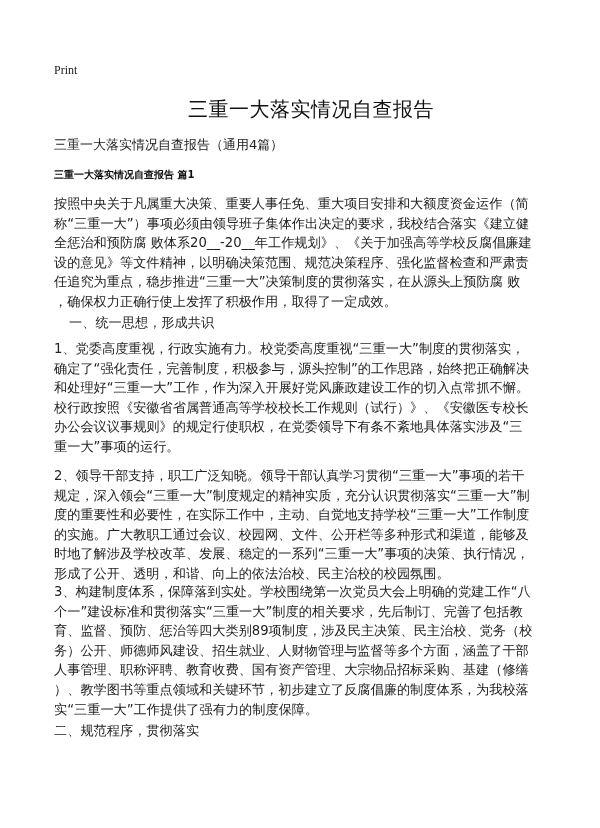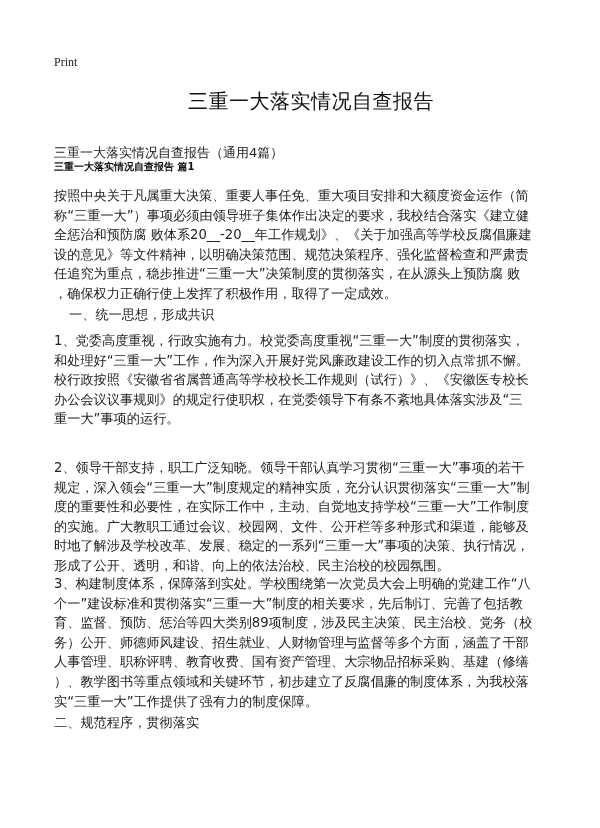--- a/index.html
+++ b/index.html
@@ -10,21 +10,21 @@
     body {
       width: 600px;
       height: 828px;
       overflow: hidden;
       position: relative;
       color: #1a1a1a;
       font-family: "DejaVu Sans", "Liberation Sans", sans-serif;
     }
     .page {
       position: absolute;
-      left: 0; top: 8px;
+      left: 0; top: 16px;
       width: 600px;
       height: 708px;
     }
     .print-label {
       position: absolute;
       left: 54px;
       top: 47px;
       font-family: "Liberation Serif", "DejaVu Serif", serif;
       font-size: 12px;
       color: #222;
@@ -39,21 +39,20 @@
       color: #111;
       letter-spacing: 0.5px;
       margin-left: 11px;
     }
     .doc-subtitle {
       position: absolute;
       left: 54px;
       top: 120px;
       font-size: 13px;
       color: #222;
-      margin-top: 16px;
     }
     .section-heading {
       position: absolute;
       left: 54px;
       top: 152px;
       font-size: 10px;
       font-weight: bold;
       color: #111;
     }
     .body-block {
@@ -98,20 +97,21 @@
     <span class="line">任追究为重点，稳步推进“三重一大”决策制度的贯彻落实，在从源头上预防腐 败</span>
     <span class="line">，确保权力正确行使上发挥了积极作用，取得了一定成效。</span>
   </div>
 
   <div class="body-block h-one">
     <span class="line">一、统一思想，形成共识</span>
   </div>
 
   <div class="body-block p-1">
     <span class="line">1、党委高度重视，行政实施有力。校党委高度重视“三重一大”制度的贯彻落实，</span>
+    <span class="line">确定了“强化责任，完善制度，积极参与，源头控制”的工作思路，始终把正确解决</span>
     <span class="line">和处理好“三重一大”工作，作为深入开展好党风廉政建设工作的切入点常抓不懈。</span>
     <span class="line">校行政按照《安徽省省属普通高等学校校长工作规则（试行）》、《安徽医专校长</span>
     <span class="line">办公会议议事规则》的规定行使职权，在党委领导下有条不紊地具体落实涉及“三</span>
     <span class="line">重一大”事项的运行。</span>
   </div>
 
   <div class="body-block p-2">
     <span class="line">2、领导干部支持，职工广泛知晓。领导干部认真学习贯彻“三重一大”事项的若干</span>
     <span class="line">规定，深入领会“三重一大”制度规定的精神实质，充分认识贯彻落实“三重一大”制</span>
     <span class="line">度的重要性和必要性，在实际工作中，主动、自觉地支持学校“三重一大”工作制度</span>

